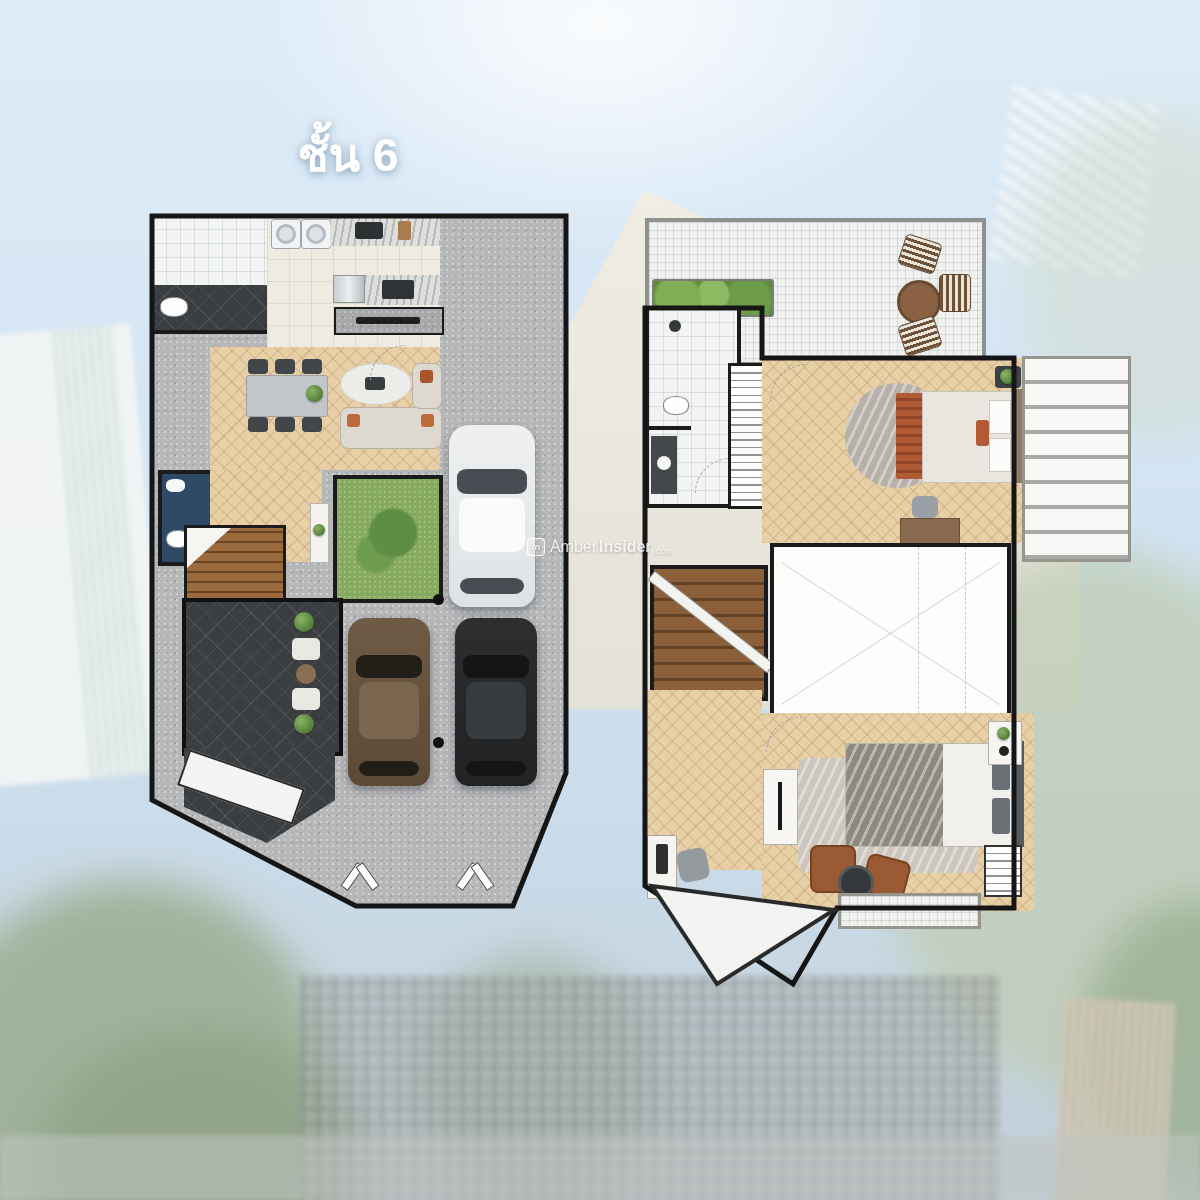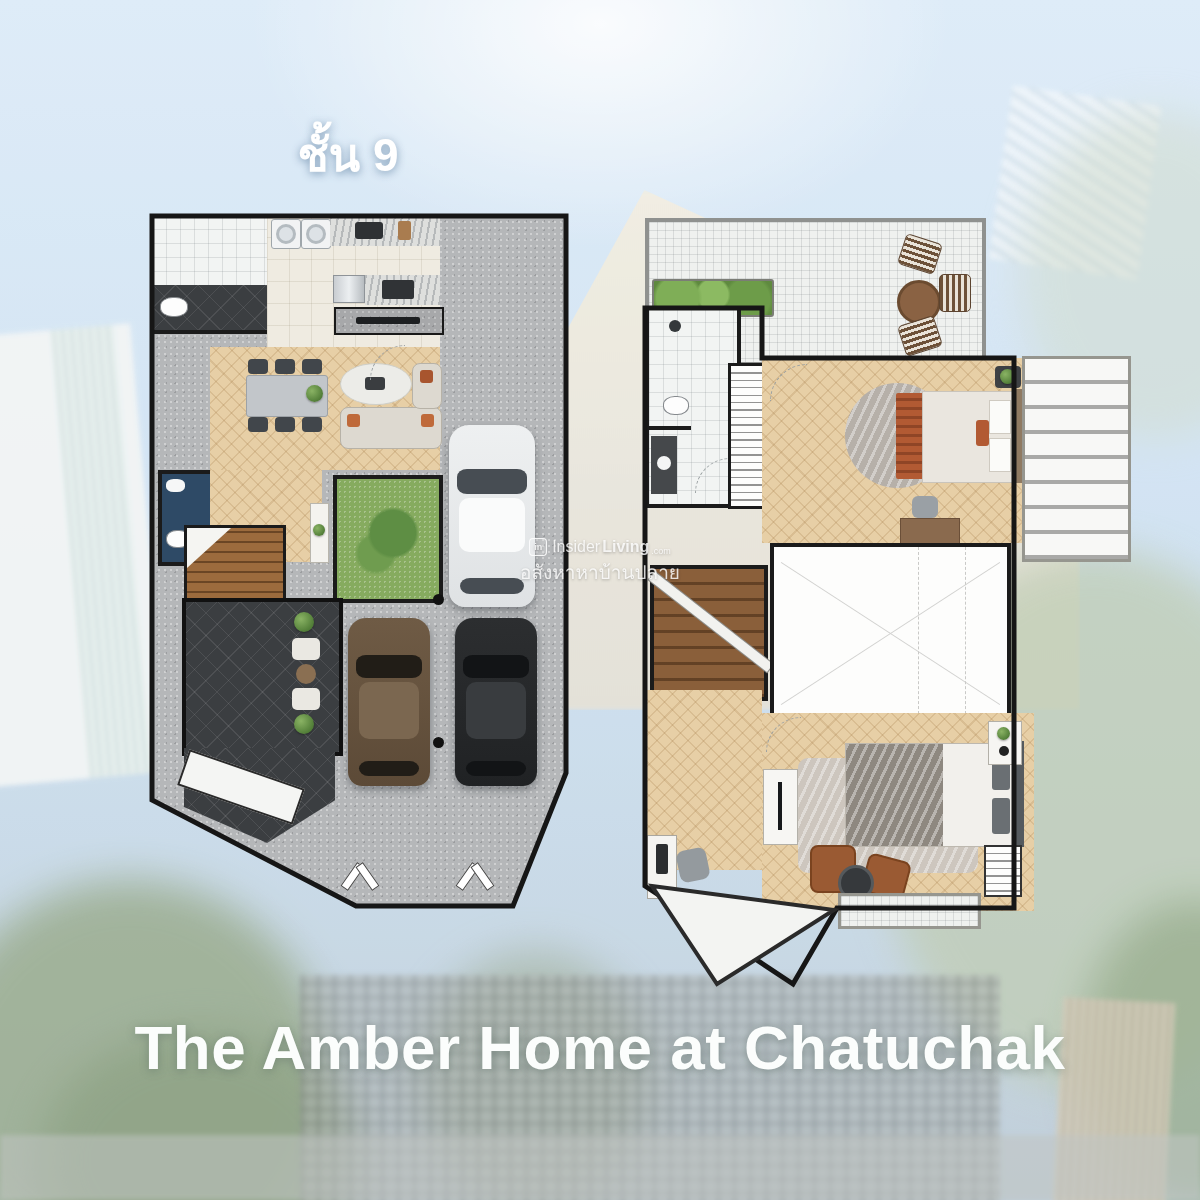--- a/index.html
+++ b/index.html
@@ -309,26 +309,24 @@
 
     <div class="abs tile-fine" style="left:198px;top:680px;width:137px;height:30px;border:3px solid #96968f;"></div>
   </div>
 
   <svg class="abs" width="1200" height="1200" viewBox="0 0 1200 1200" style="left:0;top:0;pointer-events:none;">
     <path d="M152,216 L566,216 L566,773 L513,906 L356,906 L152,800 Z" fill="none" stroke="#161616" stroke-width="5"></path>
     <path d="M645,308 L645,886 L793,984 L837,908 L1014,908 L1014,358 L762,358 L762,308 Z" fill="none" stroke="#161616" stroke-width="5"></path>
     <path d="M652,886 L834,910 L717,984 Z" fill="#f3f4f2" stroke="#2a2a2a" stroke-width="4"></path>
   </svg>
 
-  <div class="floor-label" style="left:268px;top:118px;">ชั้น 9</div>
+  <div class="floor-label" style="left:268px;top:118px;">ชั้น 6</div>
 
   <div class="wm">
     <div class="wm-row">
       <span class="wm-logo">in</span>
-      <span style="font-weight:300;">Insider</span>
-        <span style="font-weight:bold;margin-left:-3px;">Living</span>
+      <span style="font-weight:300;">Amber</span>
+        <span style="font-weight:bold;margin-left:-3px;">Insider</span>
         <span style="font-size:9px;align-self:flex-end;margin-left:-3px;">.com</span>
     </div>
-    <div class="wm-thai">อสังหาหาบ้านปลาย</div>
   </div>
 
-  <div class="title">The Amber Home at Chatuchak</div>
 </div>
 
 </body></html>

